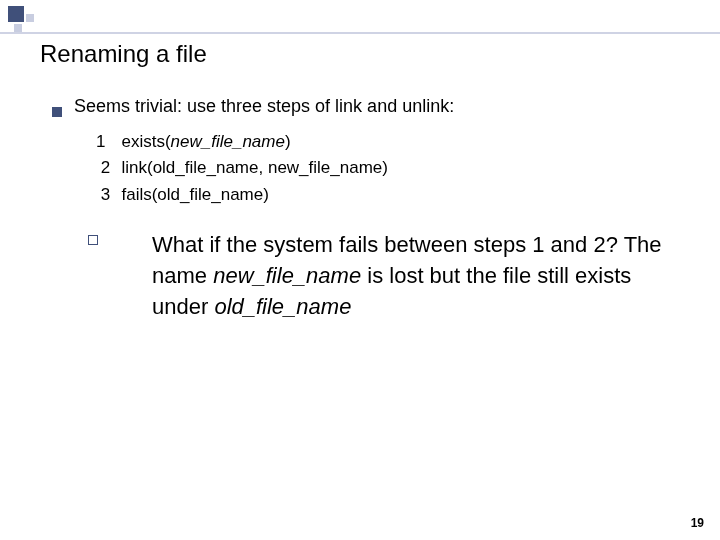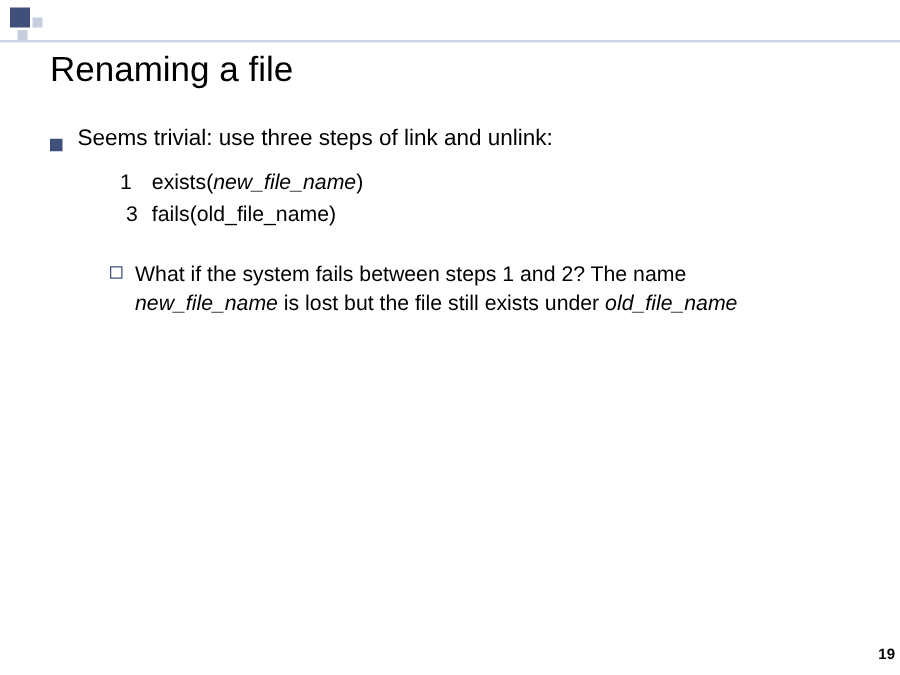--- a/index.html
+++ b/index.html
@@ -42,29 +42,29 @@
     height: 2px;
     background: #cfd3e4;
   }
   .slide {
     position: absolute;
     left: 40px;
     top: 40px;
     right: 30px;
   }
   .title {
-    font-size: 28px;
+    font-size: 24px;
     font-weight: 400;
     margin-bottom: 28px;
   }
   .lvl1 {
     display: flex;
     align-items: flex-end;
     gap: 12px;
-    margin-left: 0;
+    margin-left: 12px;
   }
   .bullet-sq {
     width: 10px; height: 10px;
     background: #40507a;
     margin-top: 6px;
     flex-shrink: 0;
   }
   .lvl1-text {
     font-size: 18px;
   }
@@ -84,27 +84,28 @@
     margin-left: 48px;
     margin-top: 22px;
   }
   .bullet-open {
     width: 10px; height: 10px;
     border: 1.5px solid #40507a;
     margin-top: 5px;
     flex-shrink: 0;
   }
   .sub-text {
-    font-size: 17px;
+    font-size: 22px;
     line-height: 1.4;
     max-width: 560px;
+    margin-left: 44px;
   }
   .pagenum {
     position: absolute;
-    right: 4px;
+    right: 16px;
     bottom: 10px;
     font-size: 12px;
     font-weight: 700;
   }
 </style>
 </head>
 <body>
 
 <div class="corner-deco">
   <div class="big"></div>
@@ -116,20 +117,21 @@
 <div class="slide">
   <h1 class="title">Renaming a file</h1>
 
   <div class="lvl1">
     <div class="bullet-sq"></div>
     <div class="lvl1-text">Seems trivial: use three steps of link and unlink:</div>
   </div>
 
   <div class="steps">
     <div class="step"><span class="num">1</span>  <span>exists(</span><span class="italic">new_file_name</span><span>)</span></div>
+    <div class="step"> <span class="num">2</span> <span>link(old_file_name, new_file_name)</span></div>
     <div class="step"> <span class="num">3</span> <span>fails(old_file_name)</span></div>
   </div>
 
   <div class="sub">
     <div class="bullet-open"></div>
     <div class="sub-text"><span>What if  the system fails between steps 1 and 2? The name </span><span class="italic">new_file_name</span><span> is lost but the file still exists under </span><span class="italic">old_file_name</span></div>
   </div>
 </div>
 
 <div class="pagenum">19</div>

